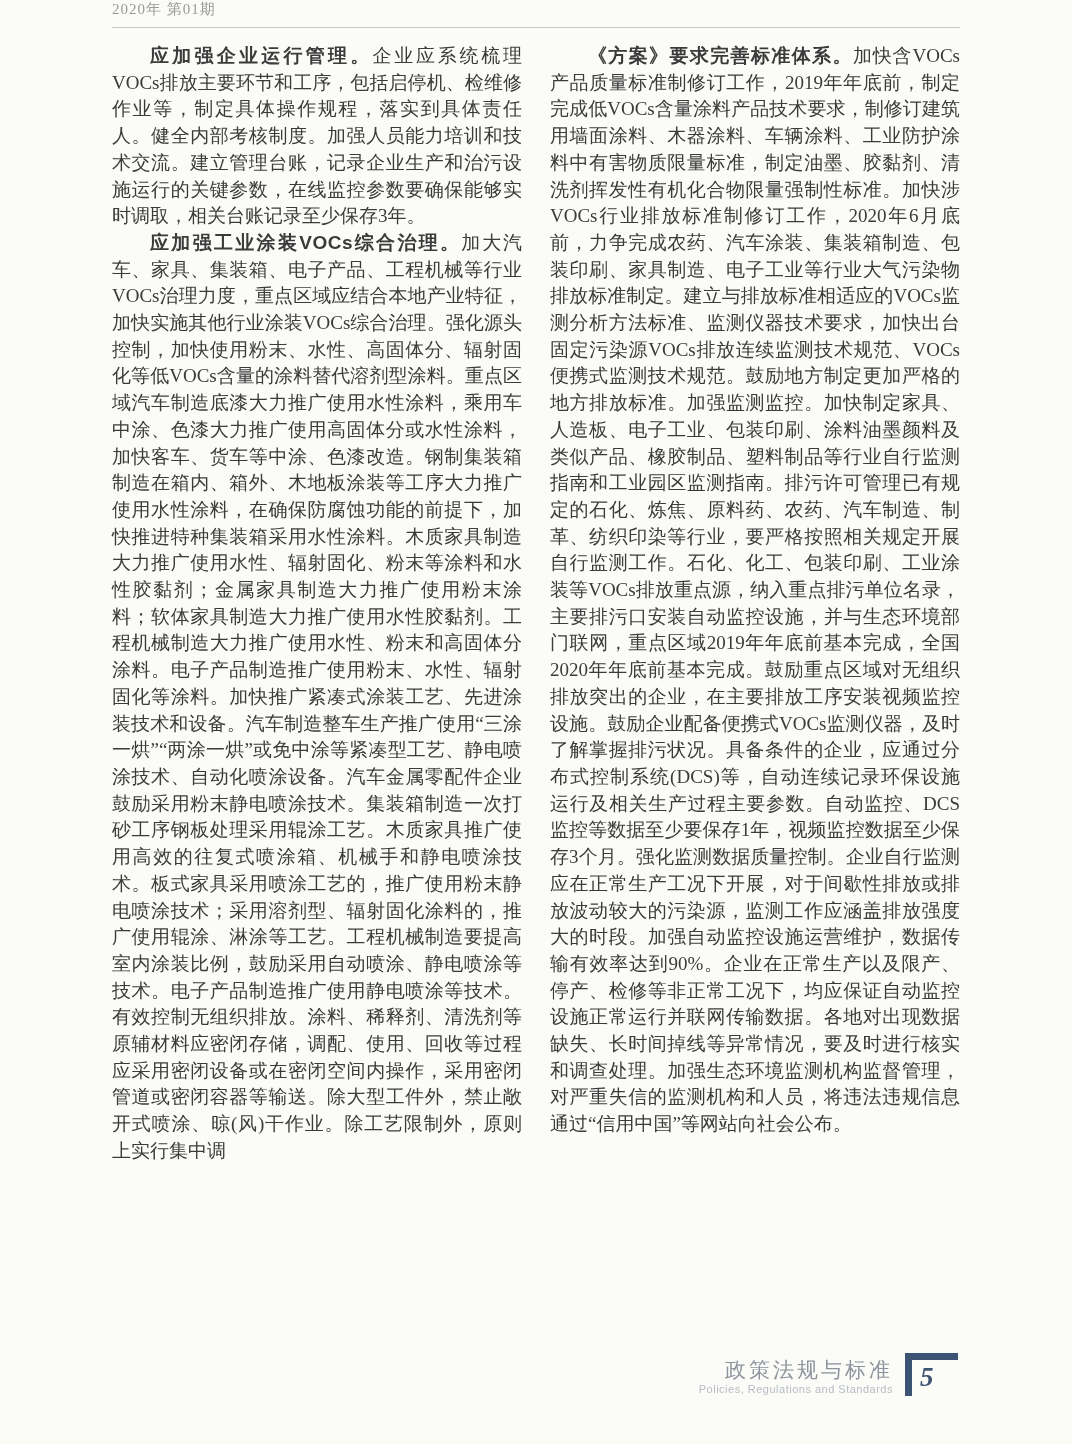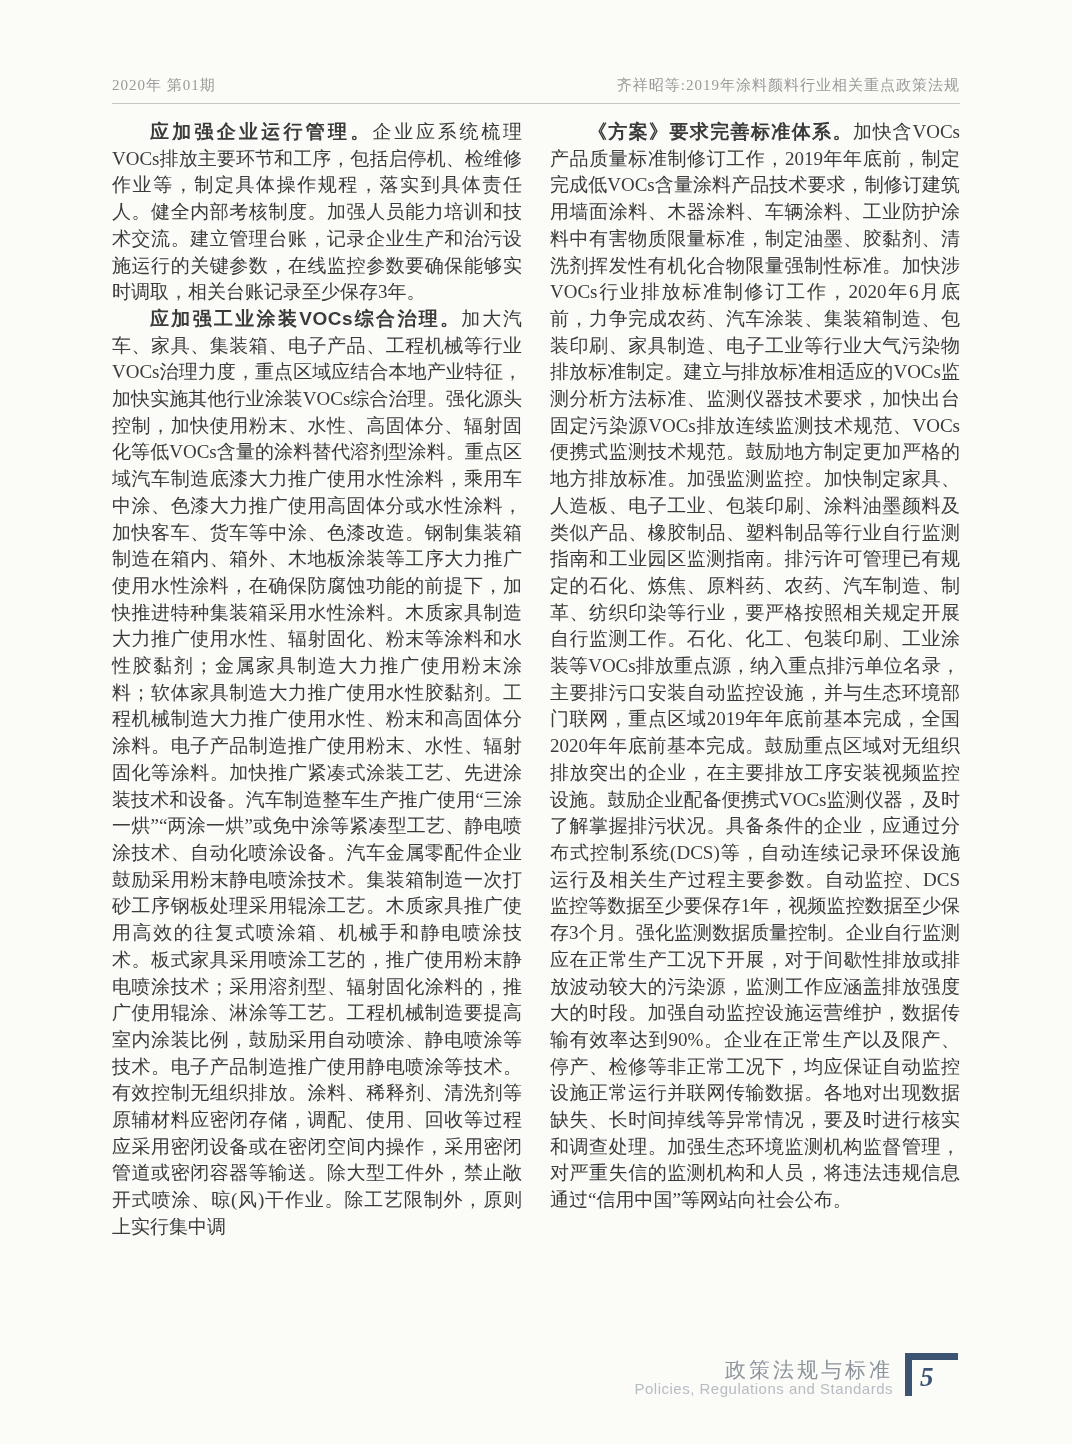--- a/index.html
+++ b/index.html
@@ -14,21 +14,20 @@
   .page{
     position:absolute;
     left:112px; top:0;
     width:848px;
   }
   
   .pg-header{
     display:flex;
     justify-content:space-between;
     align-items:flex-end;
-    padding-top:76px;
     padding-bottom:8px;
     border-bottom:1px solid #c6c6c4;
     color:#9a9a98;
     font-size:15px;
     letter-spacing:1px;
   }
   
   .body-cols{
     display:flex;
     gap:28px;
@@ -61,21 +60,21 @@
   }
   .footer-titles{ text-align:right; padding-top:6px; }
   .footer-cn{
     font-size:21px;
     color:#8d949d;
     letter-spacing:3px;
     line-height:24px;
   }
   .footer-en{
     font-family:"Liberation Sans","DejaVu Sans",sans-serif;
-    font-size:15px;
+    font-size:11px;
     color:#b7bcc3;
     letter-spacing:0.5px;
     line-height:14px;
   }
   .page-num-box{
     width:38px;
     height:34px;
     border-top:7px solid #3d5373;
     border-left:7px solid #3d5373;
     padding-left:8px;
@@ -90,21 +89,20 @@
     line-height:30px;
   }
 </style>
 </head>
 <body>
 
 <div class="page">
 
   <div class="pg-header">
     <span>2020年  第01期</span>
-    <span>齐祥昭等:2019年涂料颜料行业相关重点政策法规</span>
   </div>
 
   <div class="body-cols">
 
     <div class="col">
       <p class="para"><b class="lead">应加强企业运行管理。</b><span>企业应系统梳理VOCs排放主要环节和工序，包括启停机、检维修作业等，制定具体操作规程，落实到具体责任人。健全内部考核制度。加强人员能力培训和技术交流。建立管理台账，记录企业生产和治污设施运行的关键参数，在线监控参数要确保能够实时调取，相关台账记录至少保存3年。</span></p>
       <p class="para"><b class="lead">应加强工业涂装VOCs综合治理。</b><span>加大汽车、家具、集装箱、电子产品、工程机械等行业VOCs治理力度，重点区域应结合本地产业特征，加快实施其他行业涂装VOCs综合治理。强化源头控制，加快使用粉末、水性、高固体分、辐射固化等低VOCs含量的涂料替代溶剂型涂料。重点区域汽车制造底漆大力推广使用水性涂料，乘用车中涂、色漆大力推广使用高固体分或水性涂料，加快客车、货车等中涂、色漆改造。钢制集装箱制造在箱内、箱外、木地板涂装等工序大力推广使用水性涂料，在确保防腐蚀功能的前提下，加快推进特种集装箱采用水性涂料。木质家具制造大力推广使用水性、辐射固化、粉末等涂料和水性胶黏剂；金属家具制造大力推广使用粉末涂料；软体家具制造大力推广使用水性胶黏剂。工程机械制造大力推广使用水性、粉末和高固体分涂料。电子产品制造推广使用粉末、水性、辐射固化等涂料。加快推广紧凑式涂装工艺、先进涂装技术和设备。汽车制造整车生产推广使用“三涂一烘”“两涂一烘”或免中涂等紧凑型工艺、静电喷涂技术、自动化喷涂设备。汽车金属零配件企业鼓励采用粉末静电喷涂技术。集装箱制造一次打砂工序钢板处理采用辊涂工艺。木质家具推广使用高效的往复式喷涂箱、机械手和静电喷涂技术。板式家具采用喷涂工艺的，推广使用粉末静电喷涂技术；采用溶剂型、辐射固化涂料的，推广使用辊涂、淋涂等工艺。工程机械制造要提高室内涂装比例，鼓励采用自动喷涂、静电喷涂等技术。电子产品制造推广使用静电喷涂等技术。有效控制无组织排放。涂料、稀释剂、清洗剂等原辅材料应密闭存储，调配、使用、回收等过程应采用密闭设备或在密闭空间内操作，采用密闭管道或密闭容器等输送。除大型工件外，禁止敞开式喷涂、晾(风)干作业。除工艺限制外，原则上实行集中调</span></p>
     </div>
 
     <div class="col">

